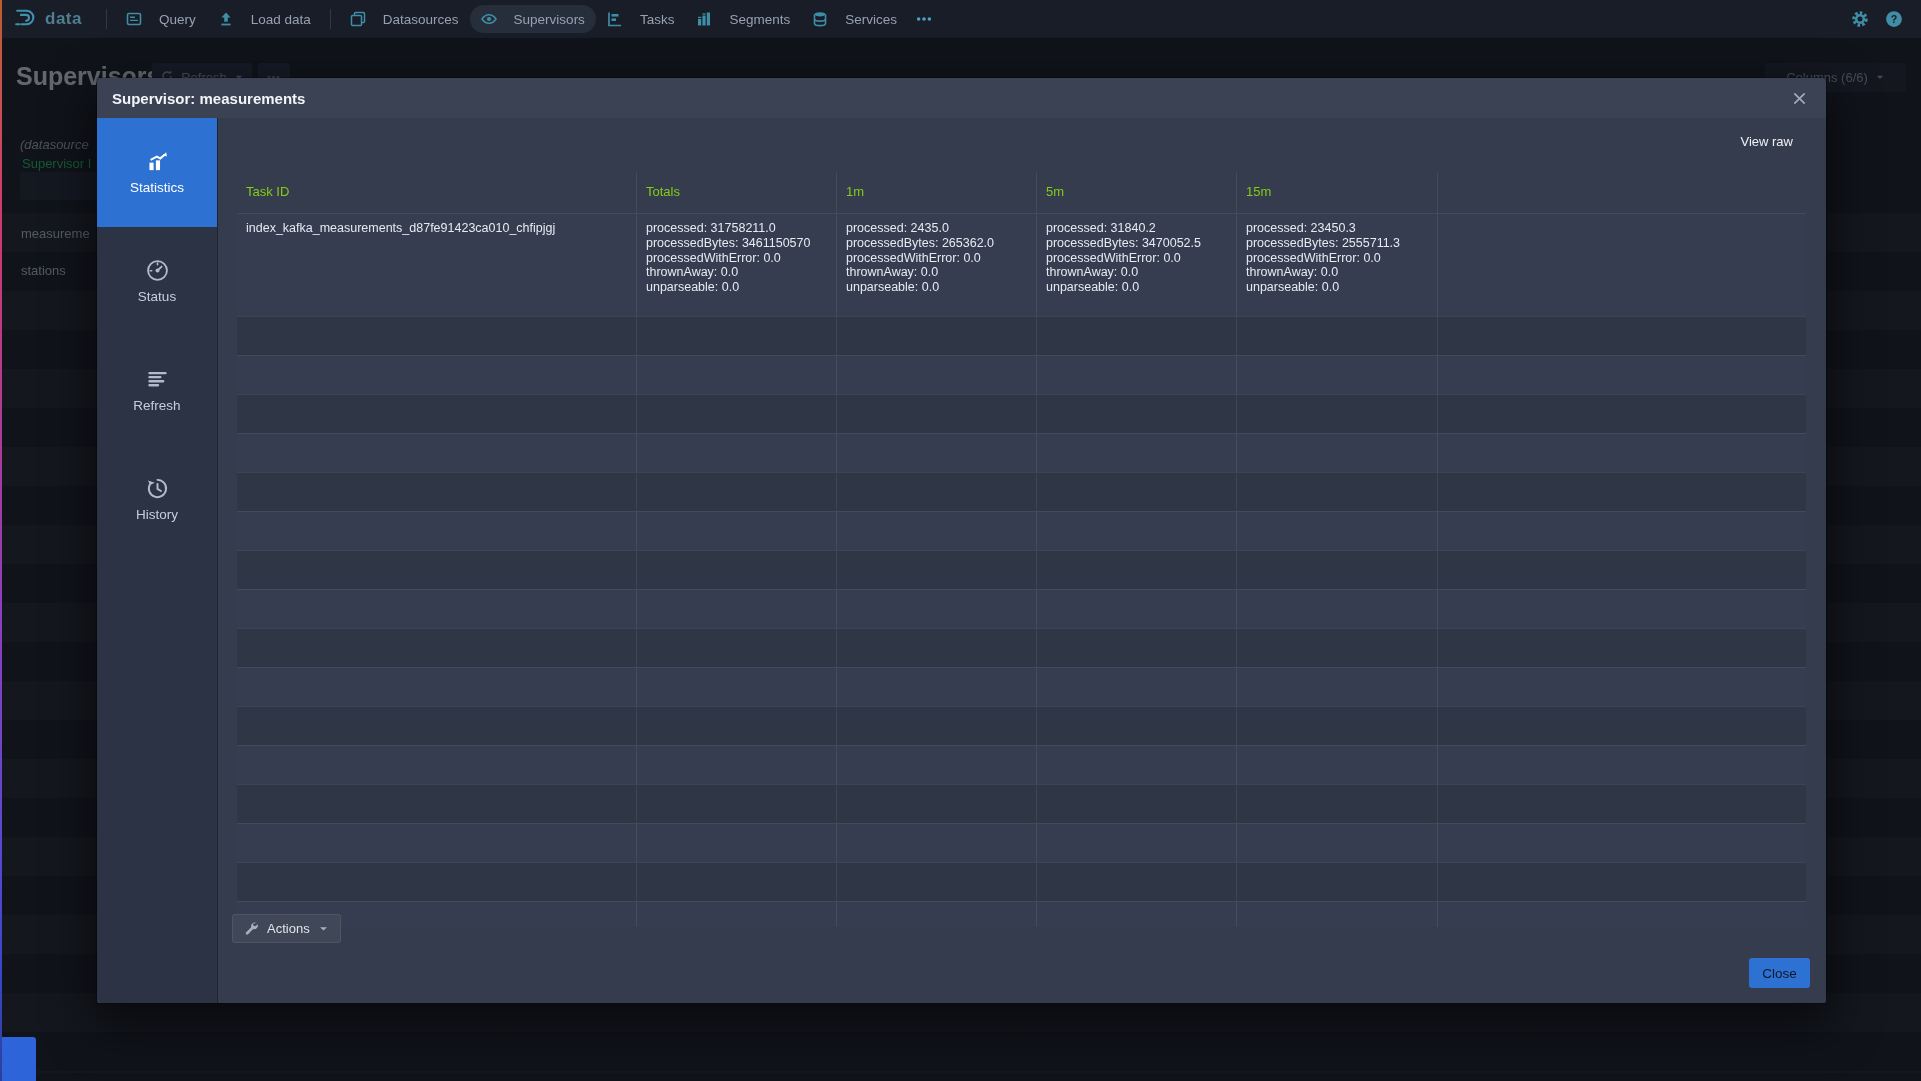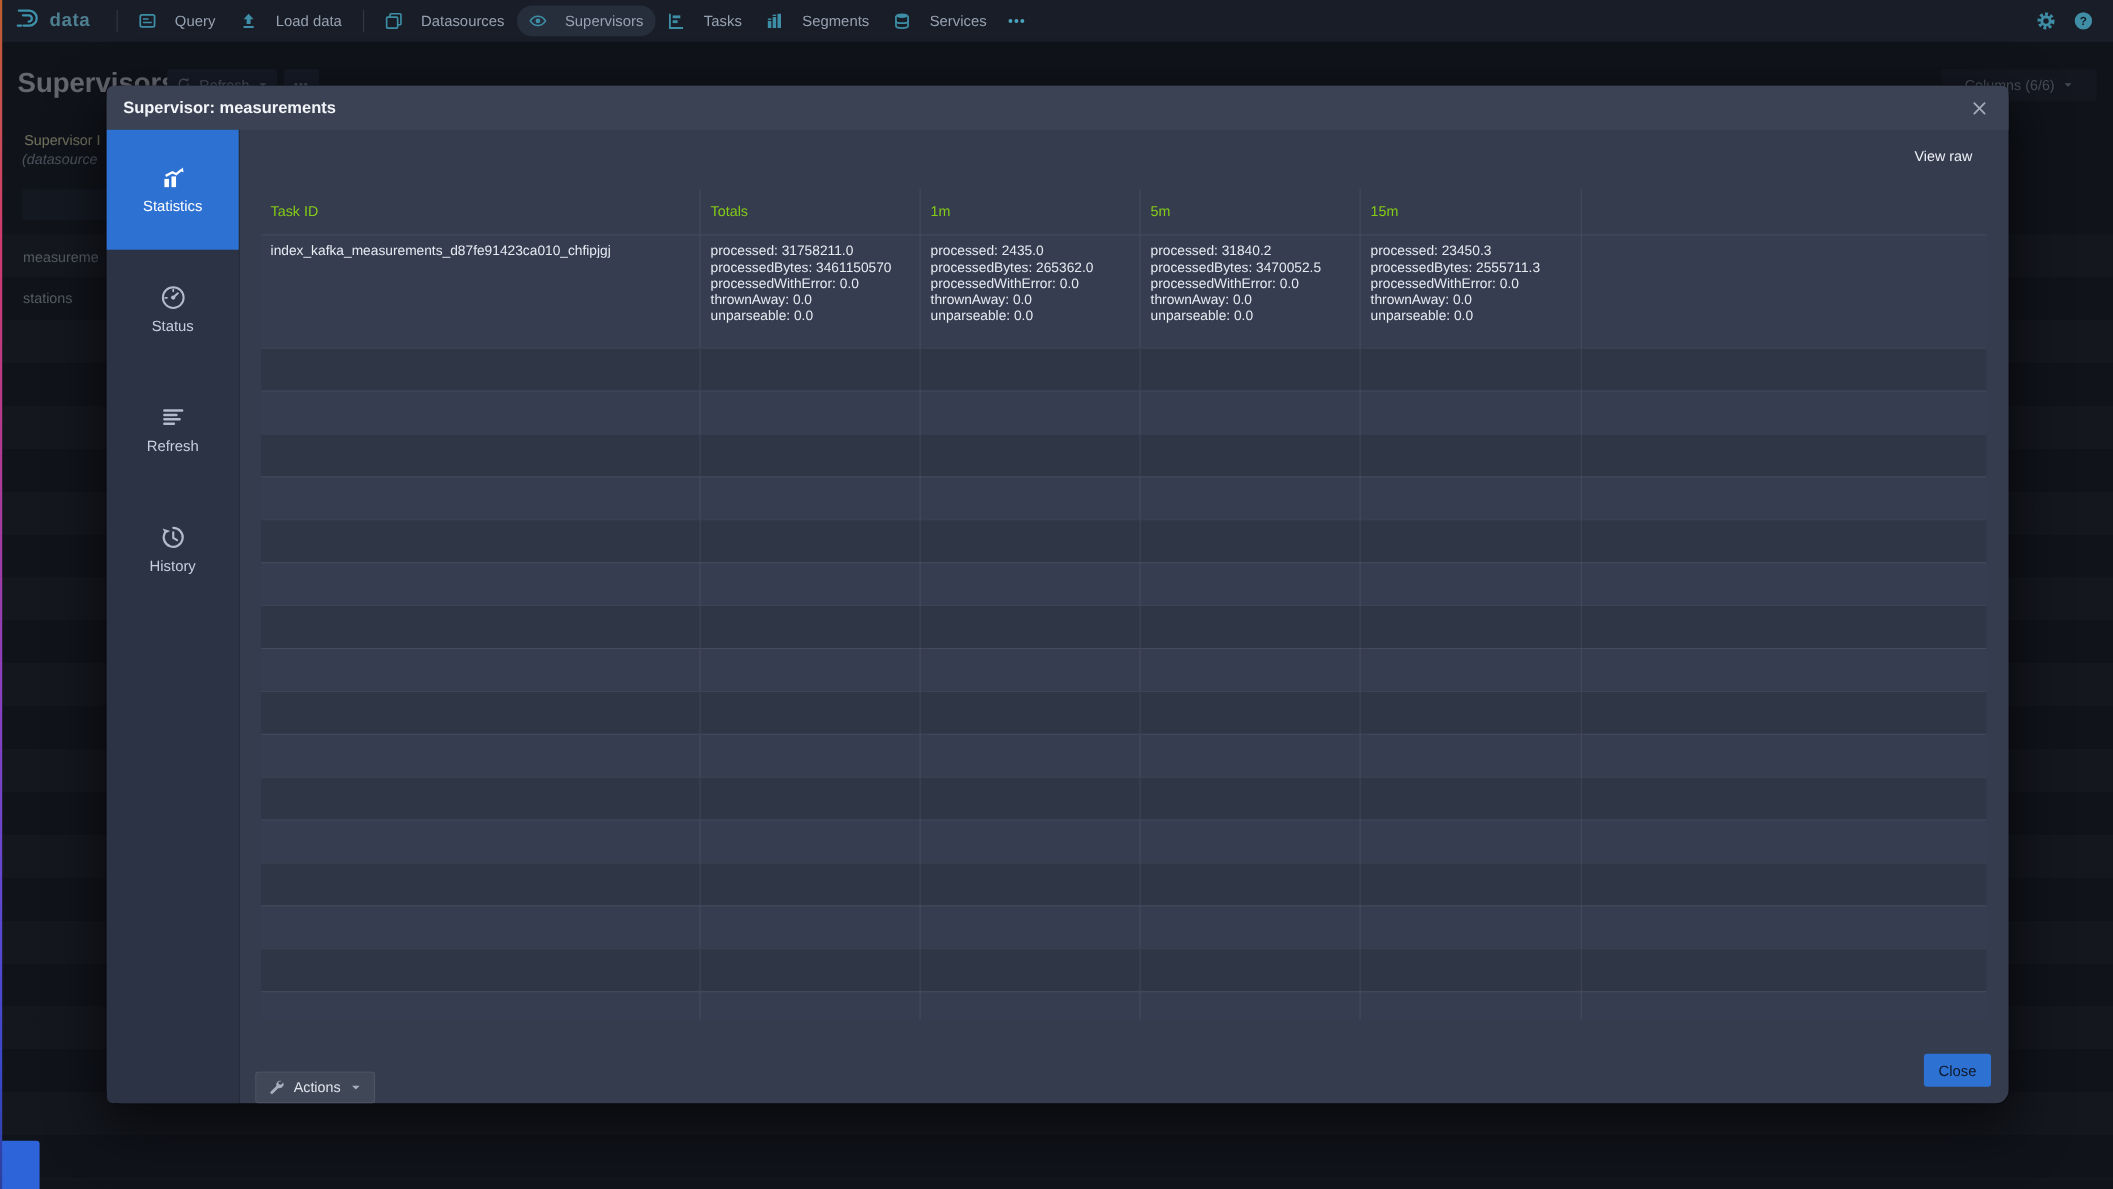--- a/index.html
+++ b/index.html
@@ -8,21 +8,21 @@
        -webkit-font-smoothing:antialiased;}
   .abs{position:absolute;}
 
   
   #page-layer{position:absolute;inset:0;background:#1c2128;z-index:1;}
   #dim-overlay{position:absolute;left:0;right:0;top:38px;bottom:0;
                background:rgba(8,11,17,.58);z-index:2;}
   #navbar{position:absolute;left:0;top:0;right:0;height:38px;background:#191d27;
           display:flex;align-items:center;padding-left:12px;z-index:3;}
   #dialog{position:absolute;left:97px;top:78px;width:1729px;height:925px;
-          background:#353c4e;border-radius:12px;z-index:4;
+          background:#353c4e;border-radius:2px;z-index:4;
           box-shadow:0 0 0 1px rgba(0,0,0,.25),0 18px 46px 6px rgba(0,0,0,.55);}
   #edge-stripe{position:absolute;left:0;top:0;width:2px;height:1081px;z-index:6;
      background:linear-gradient(to bottom,#bc5d2c 0%,#c84f55 10%,#cf3a6e 20%,
                 #b13a92 38%,#8a3fbe 58%,#5a48d0 78%,#3947c8 90%,#2c3f9a 100%);}
   #corner-accent{position:absolute;left:0;top:1037px;width:36px;height:44px;
      background:#2e64d9;border-radius:0 3px 0 0;z-index:5;}
 
   
   .nav-logo{display:flex;align-items:center;gap:8px;margin-right:16px;color:#3f92ab;}
   .nav-logo .word{font-size:17px;letter-spacing:.5px;color:#4d7f90;font-weight:600;}
@@ -33,21 +33,21 @@
   .nav-item.active{background:rgba(140,160,200,.13);}
   .nav-more{color:#4aa3bd;padding:0 8px;display:flex;}
   .nav-right{margin-left:auto;display:flex;align-items:center;gap:16px;
              margin-right:18px;color:#3f8ea6;}
   .nav-right .ic{display:flex;cursor:pointer;}
 
   
   .pg-title{left:16px;top:62px;font-size:25px;font-weight:bold;color:#e2e8f1;}
   .pg-btn{background:#2a3140;border-radius:3px;color:#9aa4b6;font-size:13px;
           display:flex;align-items:center;gap:7px;justify-content:center;}
-  .pg-label{font-size:13px;color:#fef9c3;}
+  .pg-label{font-size:13px;color:#22c55e;margin-top:36px;}
   .pg-sub{font-size:13px;font-style:italic;color:#a6b0c0;}
   .pg-input{background:#252b38;border-radius:3px;}
   .pg-cell{font-size:13px;color:#bac4d3;}
   #bg-stripes{left:0;right:0;top:213px;height:860px;
      background:repeating-linear-gradient(to bottom,rgba(255,255,255,.035) 0 39px,
                 rgba(255,255,255,0) 39px 78px);}
 
   
   #dlg-header{position:absolute;left:0;top:0;right:0;height:40px;background:#3b4253;
       border-radius:6px 6px 0 0;display:flex;align-items:center;padding:0 15px;}
@@ -75,21 +75,21 @@
   .thead{height:41px;}
   .thead .cell{font-size:13px;color:#84cc16;padding-top:13px;white-space:nowrap;}
   .trow{border-top:1px solid rgba(255,255,255,.07);}
   .trow.lite{background:#363d50;}
   .trow.dark{background:#2f3646;}
   .row-main{height:103px;}
   .row-empty{height:39px;}
   .row-last{height:26px;}
 
   
-  #actions-btn{position:absolute;left:135px;top:896px;height:29px;padding:0 12px;
+  #actions-btn{position:absolute;left:135px;top:836px;height:29px;padding:0 12px;
       background:#404757;border-radius:3px;display:flex;align-items:center;gap:8px;
       color:#dfe4ec;font-size:13px;cursor:pointer;
       box-shadow:inset 0 0 0 1px rgba(255,255,255,.08);}
   #actions-btn .ic{color:#a8b0bf;display:flex;}
   #close-btn{position:absolute;right:16px;top:880px;width:61px;height:30px;
       background:#2d72d2;border-radius:3px;color:#0f172a;font-size:13.5px;
       display:flex;align-items:center;justify-content:center;cursor:pointer;}
 </style>
 </head>
 <body>

